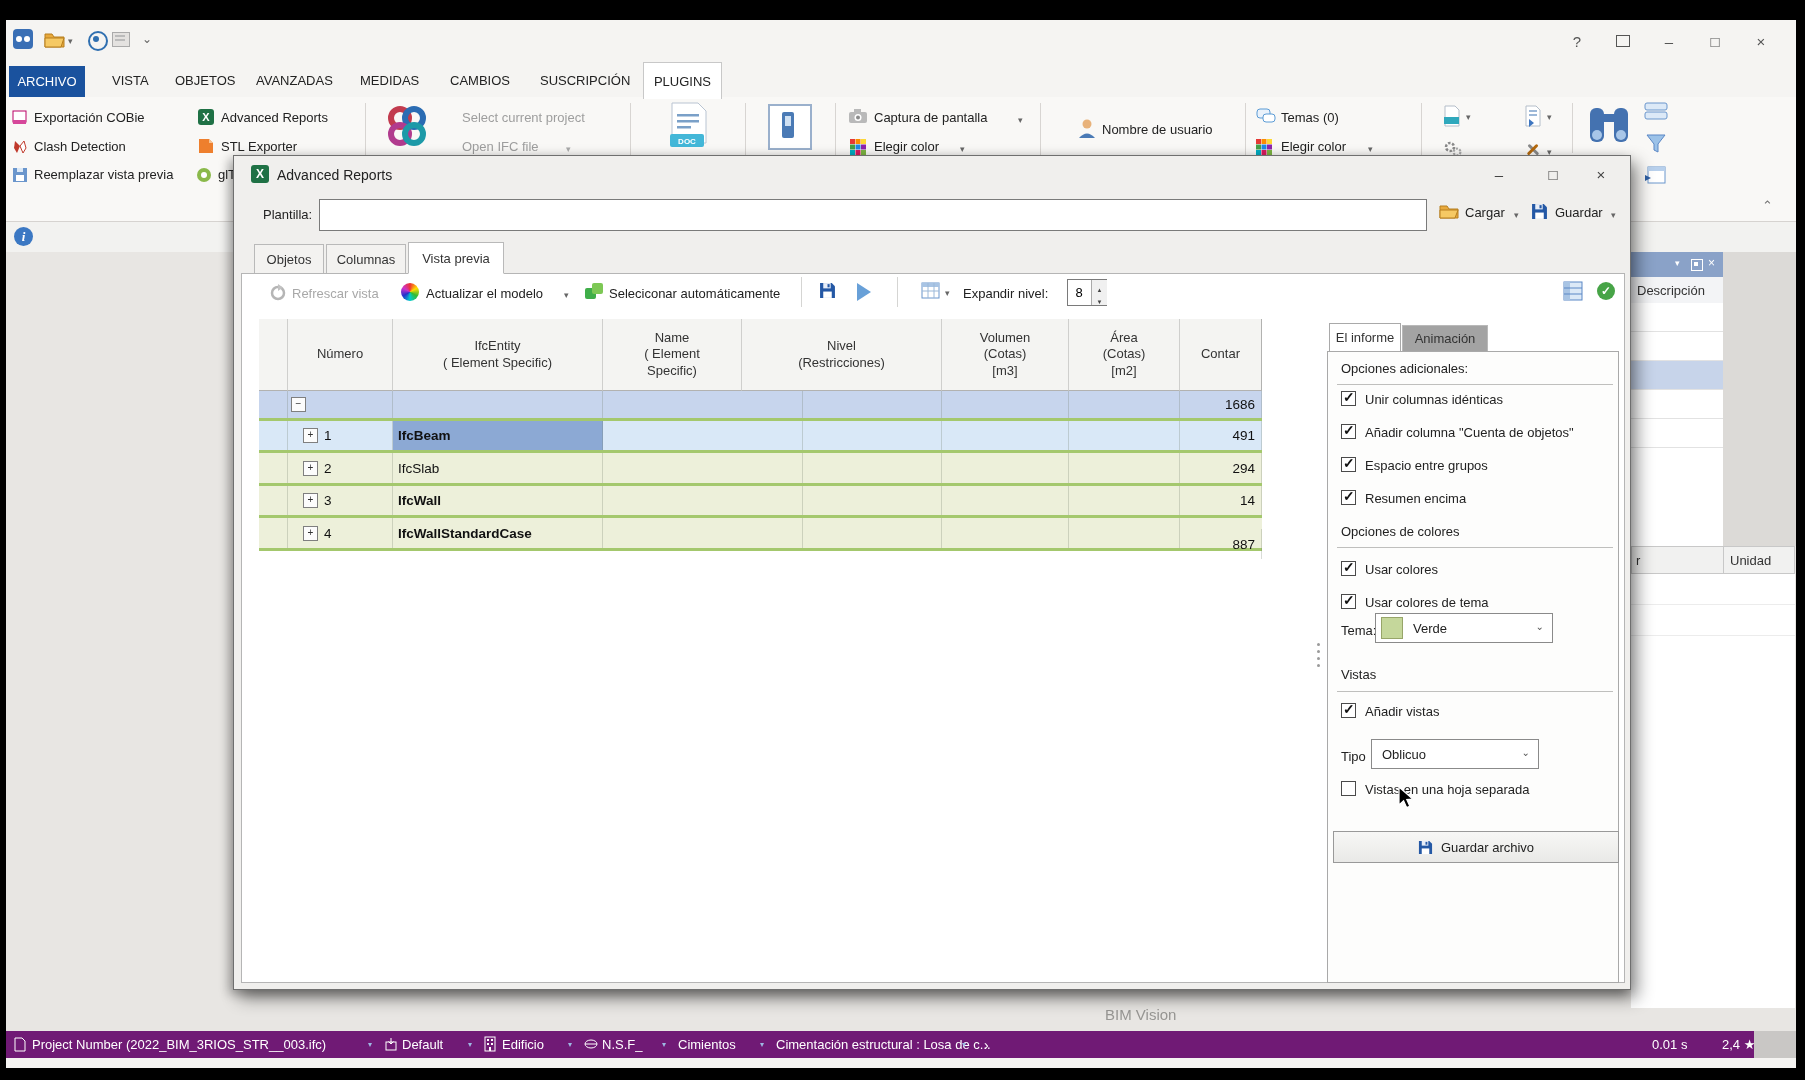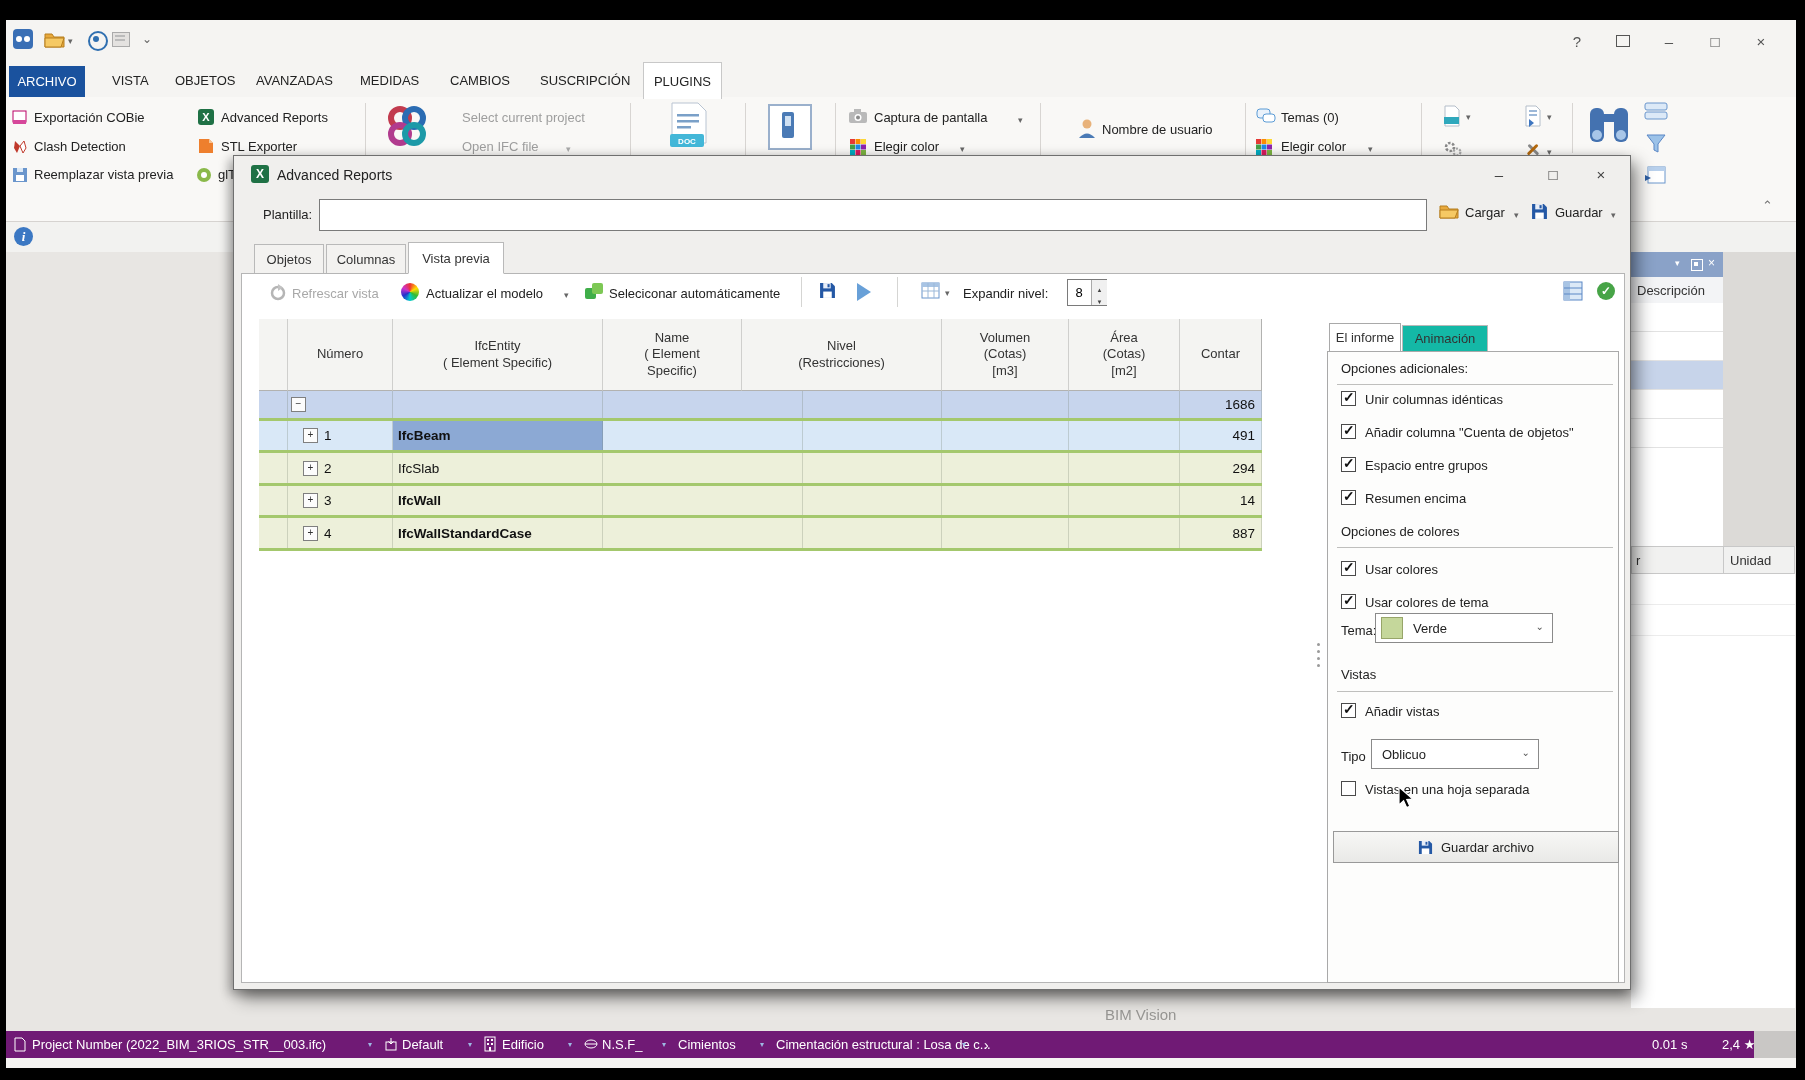--- a/index.html
+++ b/index.html
@@ -520,34 +520,34 @@
       <div class="cell" style="width:29px;"></div>
       <div class="cell" style="width:105px;padding-left:15px;gap:6px;">
           <div class="exp"><span>+</span></div>
           <span>4</span>
         </div>
       <div class="cell" style="width:210px;font-weight:700;padding-left:5px;">IfcWallStandardCase</div>
       <div class="cell" style="width:200px;"></div>
       <div class="cell" style="width:139px;"></div>
       <div class="cell" style="width:127px;"></div>
       <div class="cell" style="width:111px;"></div>
-      <div class="cell" style="width:82px;justify-content:flex-end;padding-right:6px;">887</div>
+      <div class="cell" style="width:82px;justify-content:flex-end;padding-right:6px;margin-top:11px;">887</div>
     </div>
 
     <div class="abs" style="left:1082px;top:487px;width:4px;height:30px;display:flex;flex-direction:column;gap:4px;align-items:center;">
       <div style="width:3px;height:3px;background:#9a9a9a;border-radius:50%;"></div>
       <div style="width:3px;height:3px;background:#9a9a9a;border-radius:50%;"></div>
       <div style="width:3px;height:3px;background:#9a9a9a;border-radius:50%;"></div>
       <div style="width:3px;height:3px;background:#9a9a9a;border-radius:50%;"></div>
     </div>
 
     <div class="dtab active" style="left:1095px;top:167px;width:72px;height:29px;border-color:#a9a9a9;">
         <span>El informe</span>
       </div>
-    <div class="dtab" style="left:1168px;top:169px;width:86px;height:27px;background:#14b8a6;">
+    <div class="dtab" style="left:1168px;top:169px;width:86px;height:27px;background:#a3a3a3;">
         <span>Animación</span>
       </div>
     <div class="abs" style="left:1093px;top:195px;width:292px;height:632px;background:#fdfdfc;border:1px solid #a9a9a9;box-sizing:border-box;"></div>
 
     <span class="abs" style="left:1107px;top:205px;font-size:13px;color:#222;">Opciones adicionales:</span>
     <div class="rule" style="left:1103px;top:228px;width:276px;"></div>
 
     <div class="cb checked" style="left:1107px;top:235px;"></div>
     <span class="cblab" style="left:1131px;top:236px;">Unir columnas idénticas</span>
     <div class="cb checked" style="left:1107px;top:268px;"></div>

